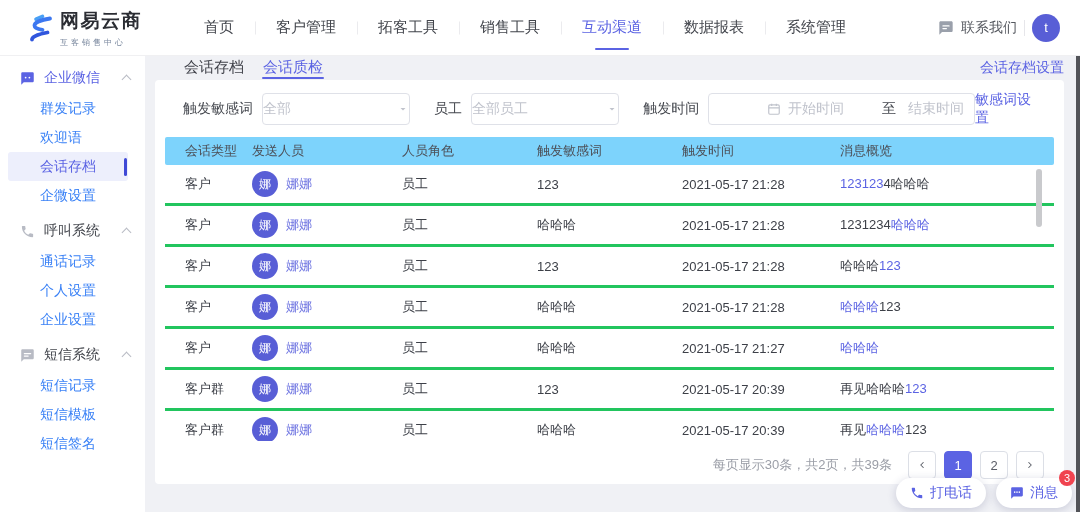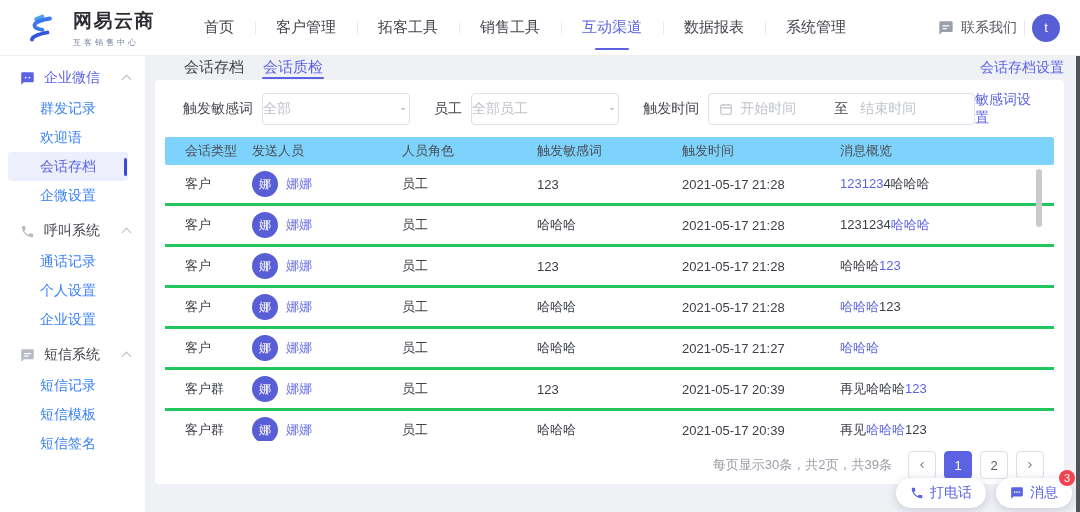--- a/index.html
+++ b/index.html
@@ -2,21 +2,21 @@
 <html><head>
 <meta charset="utf-8">
 <style>
   * { margin:0; padding:0; box-sizing:border-box; }
   html,body { width:1080px; height:512px; overflow:hidden; }
   body { position:relative; background:#f0f1f5; font-family:"Liberation Sans","DejaVu Sans",sans-serif; color:#3d4048; }
   a { text-decoration:none; cursor:pointer; }
 
   
   .topbar { position:absolute; top:0; left:0; width:1080px; height:56px; background:#fff; display:flex; align-items:center; z-index:6; border-bottom:1px solid #f0f0f2; }
-  .logo { display:flex; align-items:center; gap:15px; padding-left:24px; flex:0 0 165px; }
+  .logo { display:flex; align-items:center; gap:2px; padding-left:24px; flex:0 0 165px; }
   .logo-cn { font-size:19px; font-weight:700; color:#2b2d33; letter-spacing:1.5px; }
   .logo-sub { font-size:8px; color:#7c8aa0; letter-spacing:3px; margin-top:3px; }
   .top-nav { display:flex; align-items:center; height:100%; margin-left:18px; }
   .nav-item { position:relative; height:100%; display:flex; align-items:center; padding:16px 21px; font-size:15px; color:#43464d; cursor:pointer; }
   .nav-item + .nav-item::before { content:''; position:absolute; left:0; top:50%; transform:translateY(-50%); width:1px; height:13px; background:#ebebee; }
   .nav-item.active { color:#5b63e3; }
   .nav-item.active::after { content:''; position:absolute; bottom:5px; left:50%; transform:translateX(-50%); width:34px; height:2px; border-radius:1px; background:#5b63e3; }
   .top-right { margin-left:auto; display:flex; align-items:center; gap:7px; padding-right:20px; }
   .contact { display:flex; align-items:center; gap:7px; font-size:14px; color:#55585f; cursor:pointer; }
   .vdiv { width:1px; height:16px; background:#e6e6ea; }
@@ -39,21 +39,21 @@
   .tab.active { color:#5b63e3; }
   .tab.active::after { content:''; position:absolute; left:0; right:0; bottom:0; height:2px; border-radius:1px; background:#5b63e3; }
   .archive-link { margin-left:auto; font-size:14px; color:#5b63e3; }
 
   
   .card { position:absolute; top:80px; left:155px; width:909px; height:404px; background:#fff; border-radius:4px; }
   .filter-row { display:flex; align-items:center; height:32px; margin:13px 20px 0 28px; font-size:14px; color:#45484f; }
   .f-label { margin-right:9px; white-space:nowrap; }
   .select { width:150px; height:32px; border:1px solid #dfe1e8; border-radius:4px; display:flex; align-items:center; padding:0 0; color:#c0c3cc; background:#fff; margin-right:24px; cursor:pointer; }
   .select .caret { margin-left:auto; display:flex; }
-  .range { width:270px; height:32px; border:1px solid #dfe1e8; border-radius:4px; display:flex; align-items:center; padding:0 10px; color:#c0c3cc; background:#fff; cursor:pointer; }
+  .range { width:270px; height:32px; border:1px solid #dfe1e8; border-radius:4px; display:flex; align-items:center; padding:0 10px; color:#c0c3cc; background:#fff; cursor:pointer;justify-content:flex-end; }
   .range .cal { display:flex; margin-right:7px; }
   .range .to { color:#45484f; margin:0 12px 0 38px; }
   .sens-link { margin-left:auto; font-size:14px; color:#5b63e3; }
 
   .grid-cols { display:grid; grid-template-columns:67px 150px 135px 145px 158px 1fr; align-items:center; }
   .tbl-head { height:28px; margin:12px 10px 0 10px; padding-left:20px; background:#7dd3fc; font-size:13px; color:#4c4f57; border-radius:2px; }
   .tbl-body { position:relative; height:276px; margin:0 10px; overflow:hidden; }
   .trow { height:41px; border-bottom:3px solid #22c55e; font-size:13px; color:#3d4048; padding-left:20px; cursor:pointer; }
   .avatar-cell { display:flex; align-items:center; gap:8px; }
   .av { width:26px; height:26px; border-radius:50%; background:#585ed6; color:#fff; font-size:12px; display:flex; align-items:center; justify-content:center; flex:0 0 26px; }

